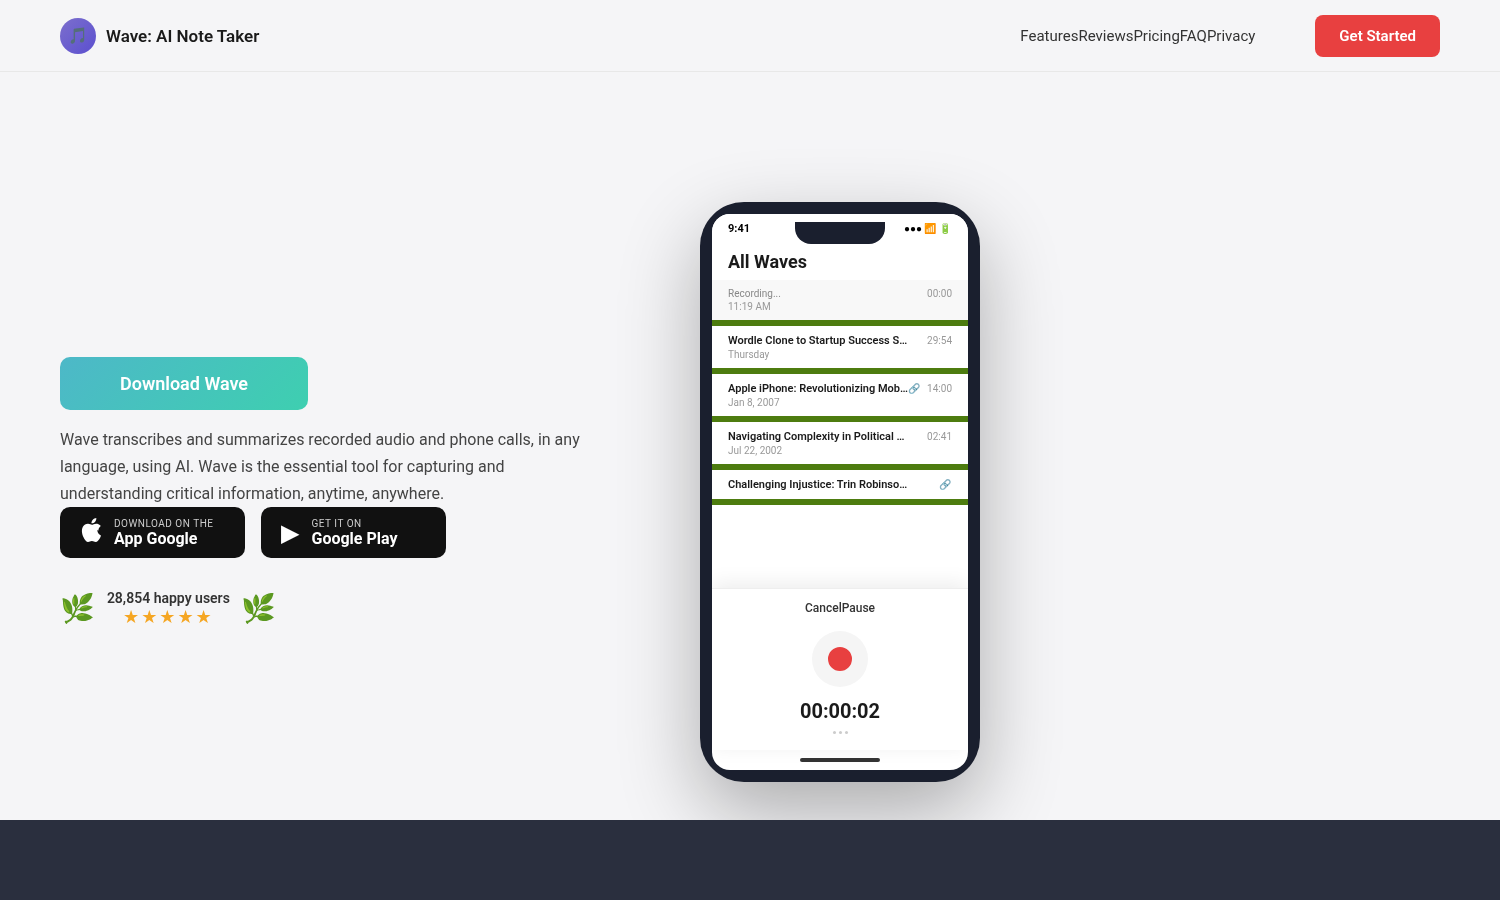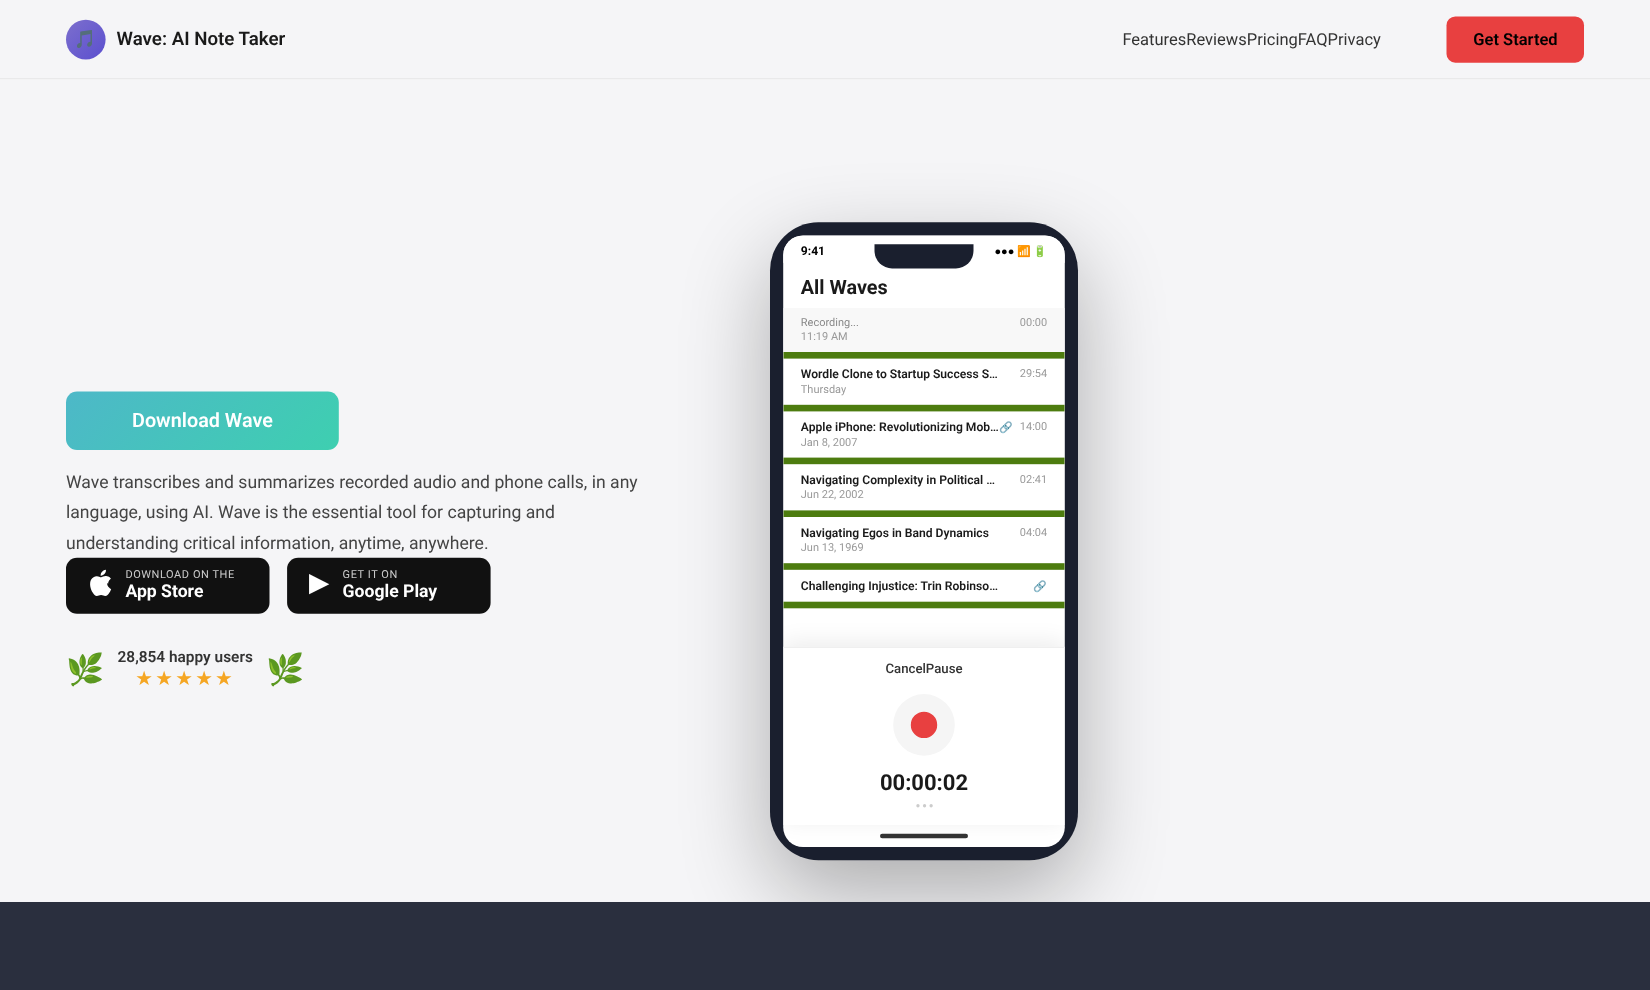--- a/index.html
+++ b/index.html
@@ -44,21 +44,21 @@
     }
     .nav-links a {
       text-decoration: none;
       color: #333;
       font-size: 15px;
       font-weight: 400;
     }
     .nav-cta {
       margin-left: 60px;
       background: #e84040;
-      color: #000000;
+      color: #ffffff;
       padding: 12px 24px;
       border-radius: 8px;
       font-size: 15px;
       font-weight: 600;
       border: none;
       cursor: pointer;
       text-decoration: none;
     }
 
     
@@ -101,20 +101,21 @@
       color: #444;
       max-width: 520px;
     }
     .store-badges {
       display: flex;
       gap: 16px;
       margin-bottom: 32px;
     }
     .store-badge {
       display: flex;
+      align-items: center;
       background: #111;
       color: white;
       padding: 10px 20px;
       border-radius: 10px;
       gap: 12px;
       text-decoration: none;
       cursor: pointer;
       min-width: 185px;
     }
     .store-badge-icon {
@@ -366,21 +367,21 @@
     <a href="#" class="hero-cta-btn">Download Wave</a>
     <p class="hero-description">Wave transcribes and summarizes recorded audio and phone calls, in any language, using AI. Wave is the essential tool for capturing and understanding critical information, anytime, anywhere.</p>
 
     <div class="store-badges">
       <a class="store-badge">
         <span class="store-badge-icon"><svg width="22" height="26" viewBox="0 0 22 26" fill="white">
               <path d="M18.3 13.8c0-3.1 2.5-4.6 2.6-4.7-1.4-2.1-3.6-2.3-4.4-2.4-1.9-.2-3.6 1.1-4.6 1.1-.9 0-2.4-1.1-4-1-2 0-3.9 1.2-5 3-2.1 3.7-.5 9.1 1.5 12.1 1 1.5 2.2 3.1 3.7 3 1.5-.1 2-.9 3.8-.9 1.8 0 2.3.9 3.8.9 1.6 0 2.7-1.5 3.7-3 1.2-1.7 1.6-3.3 1.7-3.4-.1 0-3.8-1.5-3.8-5.7zM15.1 4.7c.8-1 1.4-2.4 1.2-3.8-1.2.1-2.6.8-3.5 1.8-.8.9-1.5 2.3-1.3 3.6 1.3.1 2.7-.6 3.6-1.6z"></path>
             </svg></span>
         <div class="store-badge-text">
           <span class="store-badge-small">Download on the</span>
-          <span class="store-badge-large">App Store</span>
+          <span class="store-badge-large">App Google</span>
         </div>
       </a>
       <a class="store-badge google-badge">
         <span class="store-badge-icon google-badge-icon">▶</span>
         <div class="store-badge-text">
           <span class="store-badge-small">GET IT ON</span>
           <span class="store-badge-large">Google Play</span>
         </div>
       </a>
     </div>
@@ -434,30 +435,23 @@
                 </span>
               </div>
               <div class="wave-item-date">Jan 8, 2007</div>
             </div>
 
             <div class="wave-item">
               <div class="wave-item-top">
                 <span class="wave-item-title">Navigating Complexity in Political Leadership</span>
                 <span class="wave-item-time">02:41</span>
               </div>
-              <div class="wave-item-date">Jun 22, 2002</div>
-            </div>
-
-            <div class="wave-item">
-              <div class="wave-item-top">
-                <span class="wave-item-title">Navigating Egos in Band Dynamics</span>
-                <span class="wave-item-time">04:04</span>
-              </div>
-              <div class="wave-item-date">Jun 13, 1969</div>
-            </div>
+              <div class="wave-item-date">Jul 22, 2002</div>
+            </div>
+
 
             <div class="wave-item">
               <div class="wave-item-top">
                 <span class="wave-item-title">Challenging Injustice: Trin Robinson's Trial</span>
                 <span style="font-size:10px;color:#999;">🔗</span>
               </div>
             </div>
           </div>
 
           <div class="recording-sheet">

